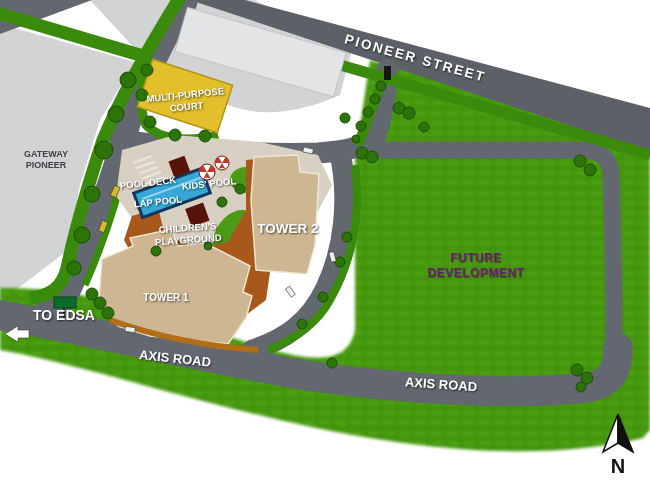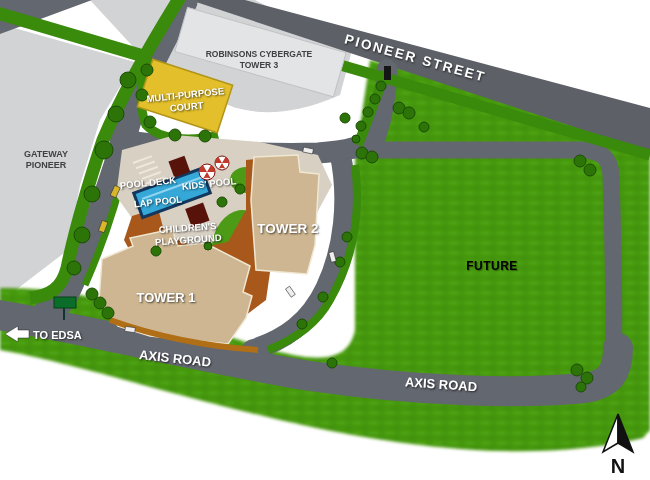--- a/index.html
+++ b/index.html
@@ -3,21 +3,21 @@
 <meta charset="utf-8">
 <style>
   html,body{margin:0;padding:0;background:#fff;}
   .stage{position:relative;width:650px;height:480px;background:#ffffff;overflow:hidden;
          font-family:"Liberation Sans",sans-serif;}
   .stage svg{position:absolute;left:0;top:0;}
   .lbl{position:absolute;white-space:nowrap;transform:translate(-50%,-50%);
        font-weight:bold;line-height:1.25;text-align:center;pointer-events:none;}
   .lbl.white{color:#fff;text-shadow:1px 1px 2px rgba(0,0,0,.65);}
   .lbl.dark{color:#3f4145;text-shadow:none;}
-  .lbl.future{color:#000000;text-shadow:1px 1px 1px rgba(0,0,0,.35);margin-left:16px;}
+  .lbl.future{color:#701a75;text-shadow:1px 1px 1px rgba(0,0,0,.35);}
   .lbl.black{color:#111;text-shadow:none;}
 </style>
 </head>
 <body>
 
 <div class="stage">
 <svg width="650" height="480" viewBox="0 0 650 480">
   <defs>
     <pattern id="grassPat" width="16" height="10" patternUnits="userSpaceOnUse">
       <rect width="16" height="10" fill="#449708"></rect>
@@ -147,50 +147,47 @@
   <polygon points="5,334 18,326 18,330 29,330 29,338 18,338 18,342" fill="#ffffff" stroke="#222" stroke-width="0.5"></polygon>
 
   <g>
     <polygon points="618,414 603,452 618,443" fill="#ffffff" stroke="#111" stroke-width="1.5"></polygon>
     <polygon points="618,414 633,452 618,443" fill="#111111" stroke="#111" stroke-width="1.5"></polygon>
   </g>
 </svg>
 
 <div class="lbl white" style="left:415px;top:59px;font-size:13.5px;letter-spacing:2px;transform:translate(-50%,-50%) rotate(15.5deg);">PIONEER STREET</div>
 
-<div class="lbl dark" style="left:259px;top:60px;font-size:8.5px;">
-  <div>ROBINSONS CYBERGATE</div>
-  <div>TOWER 3</div>
-</div>
 
 <div class="lbl dark" style="left:46px;top:146px;font-size:9px;margin-top:14px;">
   <div>GATEWAY</div>
   <div>PIONEER</div>
 </div>
 
 <div class="lbl white" style="left:186px;top:101px;font-size:9.5px;transform:translate(-50%,-50%) rotate(-6deg);">
   <div>MULTI-PURPOSE</div>
   <div>COURT</div>
 </div>
 
 <div class="lbl white" style="left:148px;top:183px;font-size:9.5px;transform:translate(-50%,-50%) rotate(-6deg);">POOL DECK</div>
 <div class="lbl white" style="left:209px;top:184px;font-size:9.5px;transform:translate(-50%,-50%) rotate(-6deg);">KIDS' POOL</div>
 <div class="lbl white" style="left:158px;top:202px;font-size:9.5px;transform:translate(-50%,-50%) rotate(-6deg);">LAP POOL</div>
 
 <div class="lbl white" style="left:188px;top:234px;font-size:9.5px;transform:translate(-50%,-50%) rotate(-4deg);">
   <div>CHILDREN'S</div>
   <div>PLAYGROUND</div>
 </div>
 
-<div class="lbl white" style="left:166px;top:298px;font-size:13px;">TOWER 1</div>
+<div class="lbl white" style="left:166px;top:298px;font-size:10px;">TOWER 1</div>
 <div class="lbl white" style="left:288px;top:229px;font-size:13.5px;">TOWER 2</div>
 
 <div class="lbl future" style="left:476px;top:266px;font-size:12px;letter-spacing:0.5px;">
   <div>FUTURE</div>
+  <div>DEVELOPMENT</div>
 </div>
 
 <div class="lbl white" style="left:175px;top:359px;font-size:13px;transform:translate(-50%,-50%) rotate(6deg);">AXIS ROAD</div>
 <div class="lbl white" style="left:441px;top:385px;font-size:13px;transform:translate(-50%,-50%) rotate(4deg);">AXIS ROAD</div>
 
-<div class="lbl white" style="left:58px;top:336px;font-size:11px;transform:translate(0,-50%);left:33px;">TO EDSA</div>
+<div class="lbl white" style="left:58px;top:316px;font-size:14px;transform:translate(0,-50%);left:33px;">TO EDSA</div>
 
 <div class="lbl black" style="left:618px;top:466px;font-size:20px;">N</div>
 </div>
 
 </body></html>

